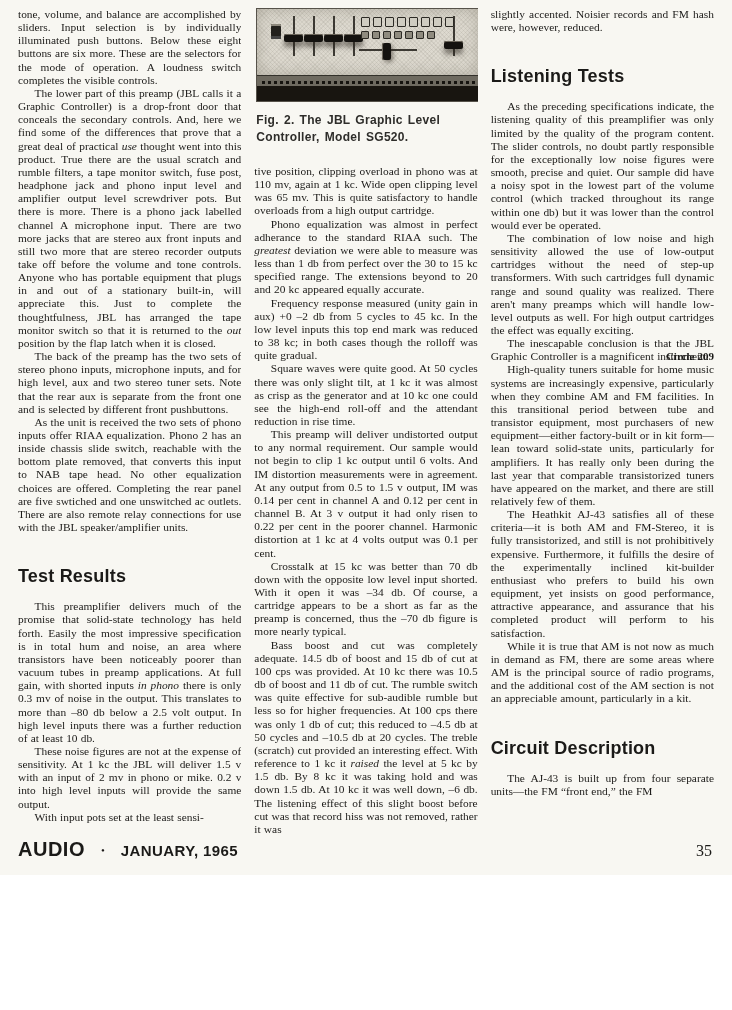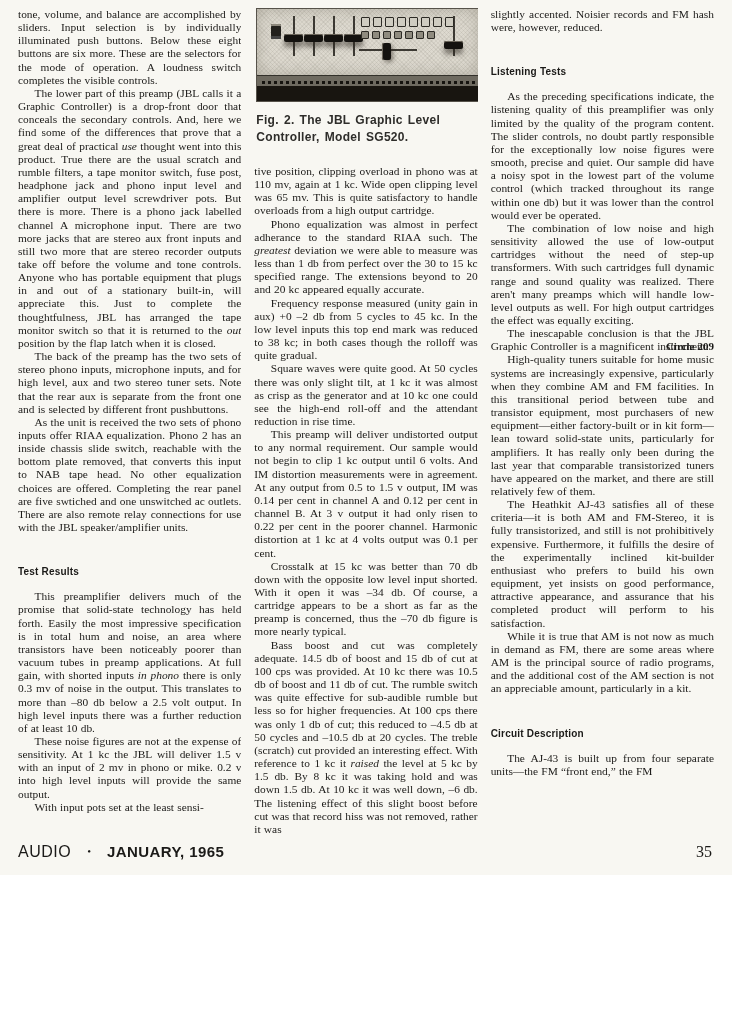--- a/index.html
+++ b/index.html
@@ -25,21 +25,21 @@
   .para.ind{text-indent:1.45em;}
   .para em{}
   .para.has-ref{position:relative;}
   .circle-ref{
     position:absolute;right:0;bottom:0;
     font-weight:bold;font-size:11px;
     font-family:"Liberation Serif",serif;
   }
   .subhead{
     font-family:"Liberation Sans",sans-serif;
-    font-weight:bold;font-size:10px;
+    font-weight:bold;font-size:18px;
     letter-spacing:.2px;
     margin:32px 0 13px 0;
   }
   .article-title{
     font-family:"Liberation Sans",sans-serif;
     font-weight:bold;font-size:18.5px;line-height:21px;
     letter-spacing:.2px;
     margin:36px 0 15px 0;
   }
   
@@ -112,21 +112,21 @@
     letter-spacing:.3px;color:#2e2d2a;
     word-spacing:.12em;
   }
   
   .footer{
     position:absolute;left:18px;right:20px;bottom:14px;
     display:flex;align-items:baseline;
   }
   .footer-brand{
     font-family:"Liberation Sans",sans-serif;
-    font-weight:normal;font-size:16px;letter-spacing:.5px;
+    font-weight:bold;font-size:20px;letter-spacing:.5px;
   }
   .footer-sep{
     font-size:11px;margin:0 16px;position:relative;top:-2px;
   }
   .footer-date{
     font-family:"Liberation Sans",sans-serif;
     font-weight:bold;font-size:15px;letter-spacing:.4px;
   }
   .footer-page{
     margin-left:auto;

